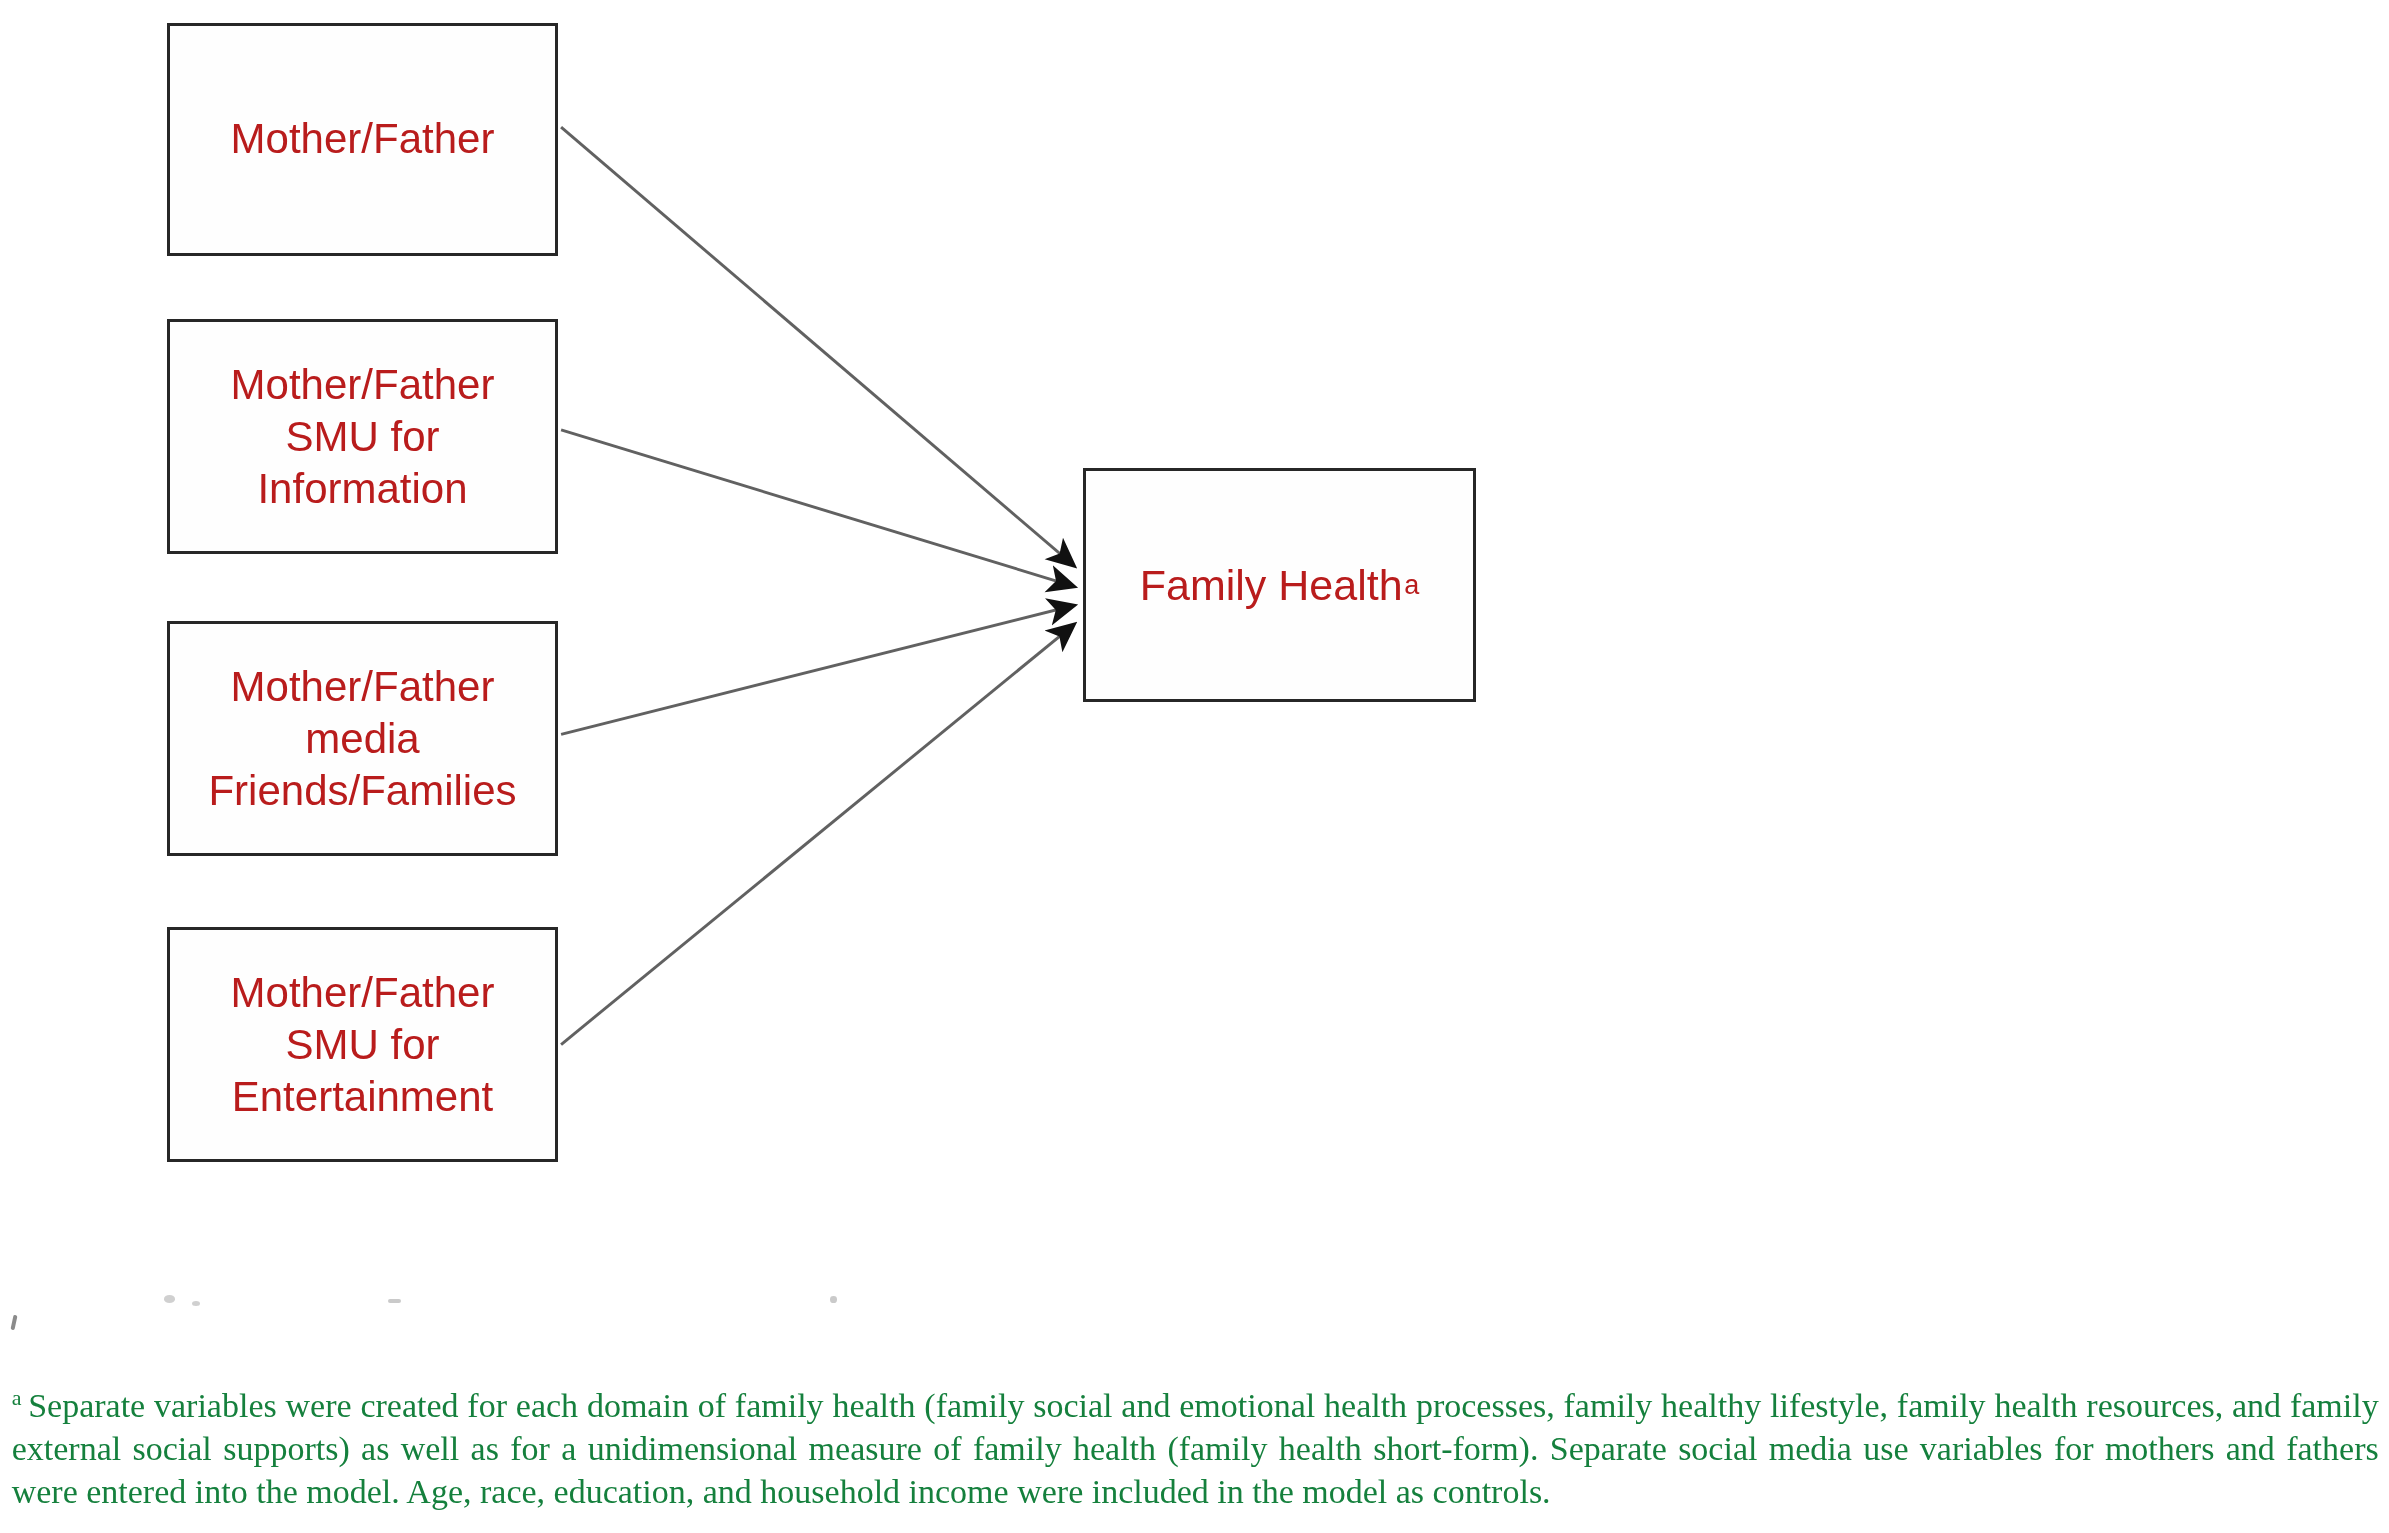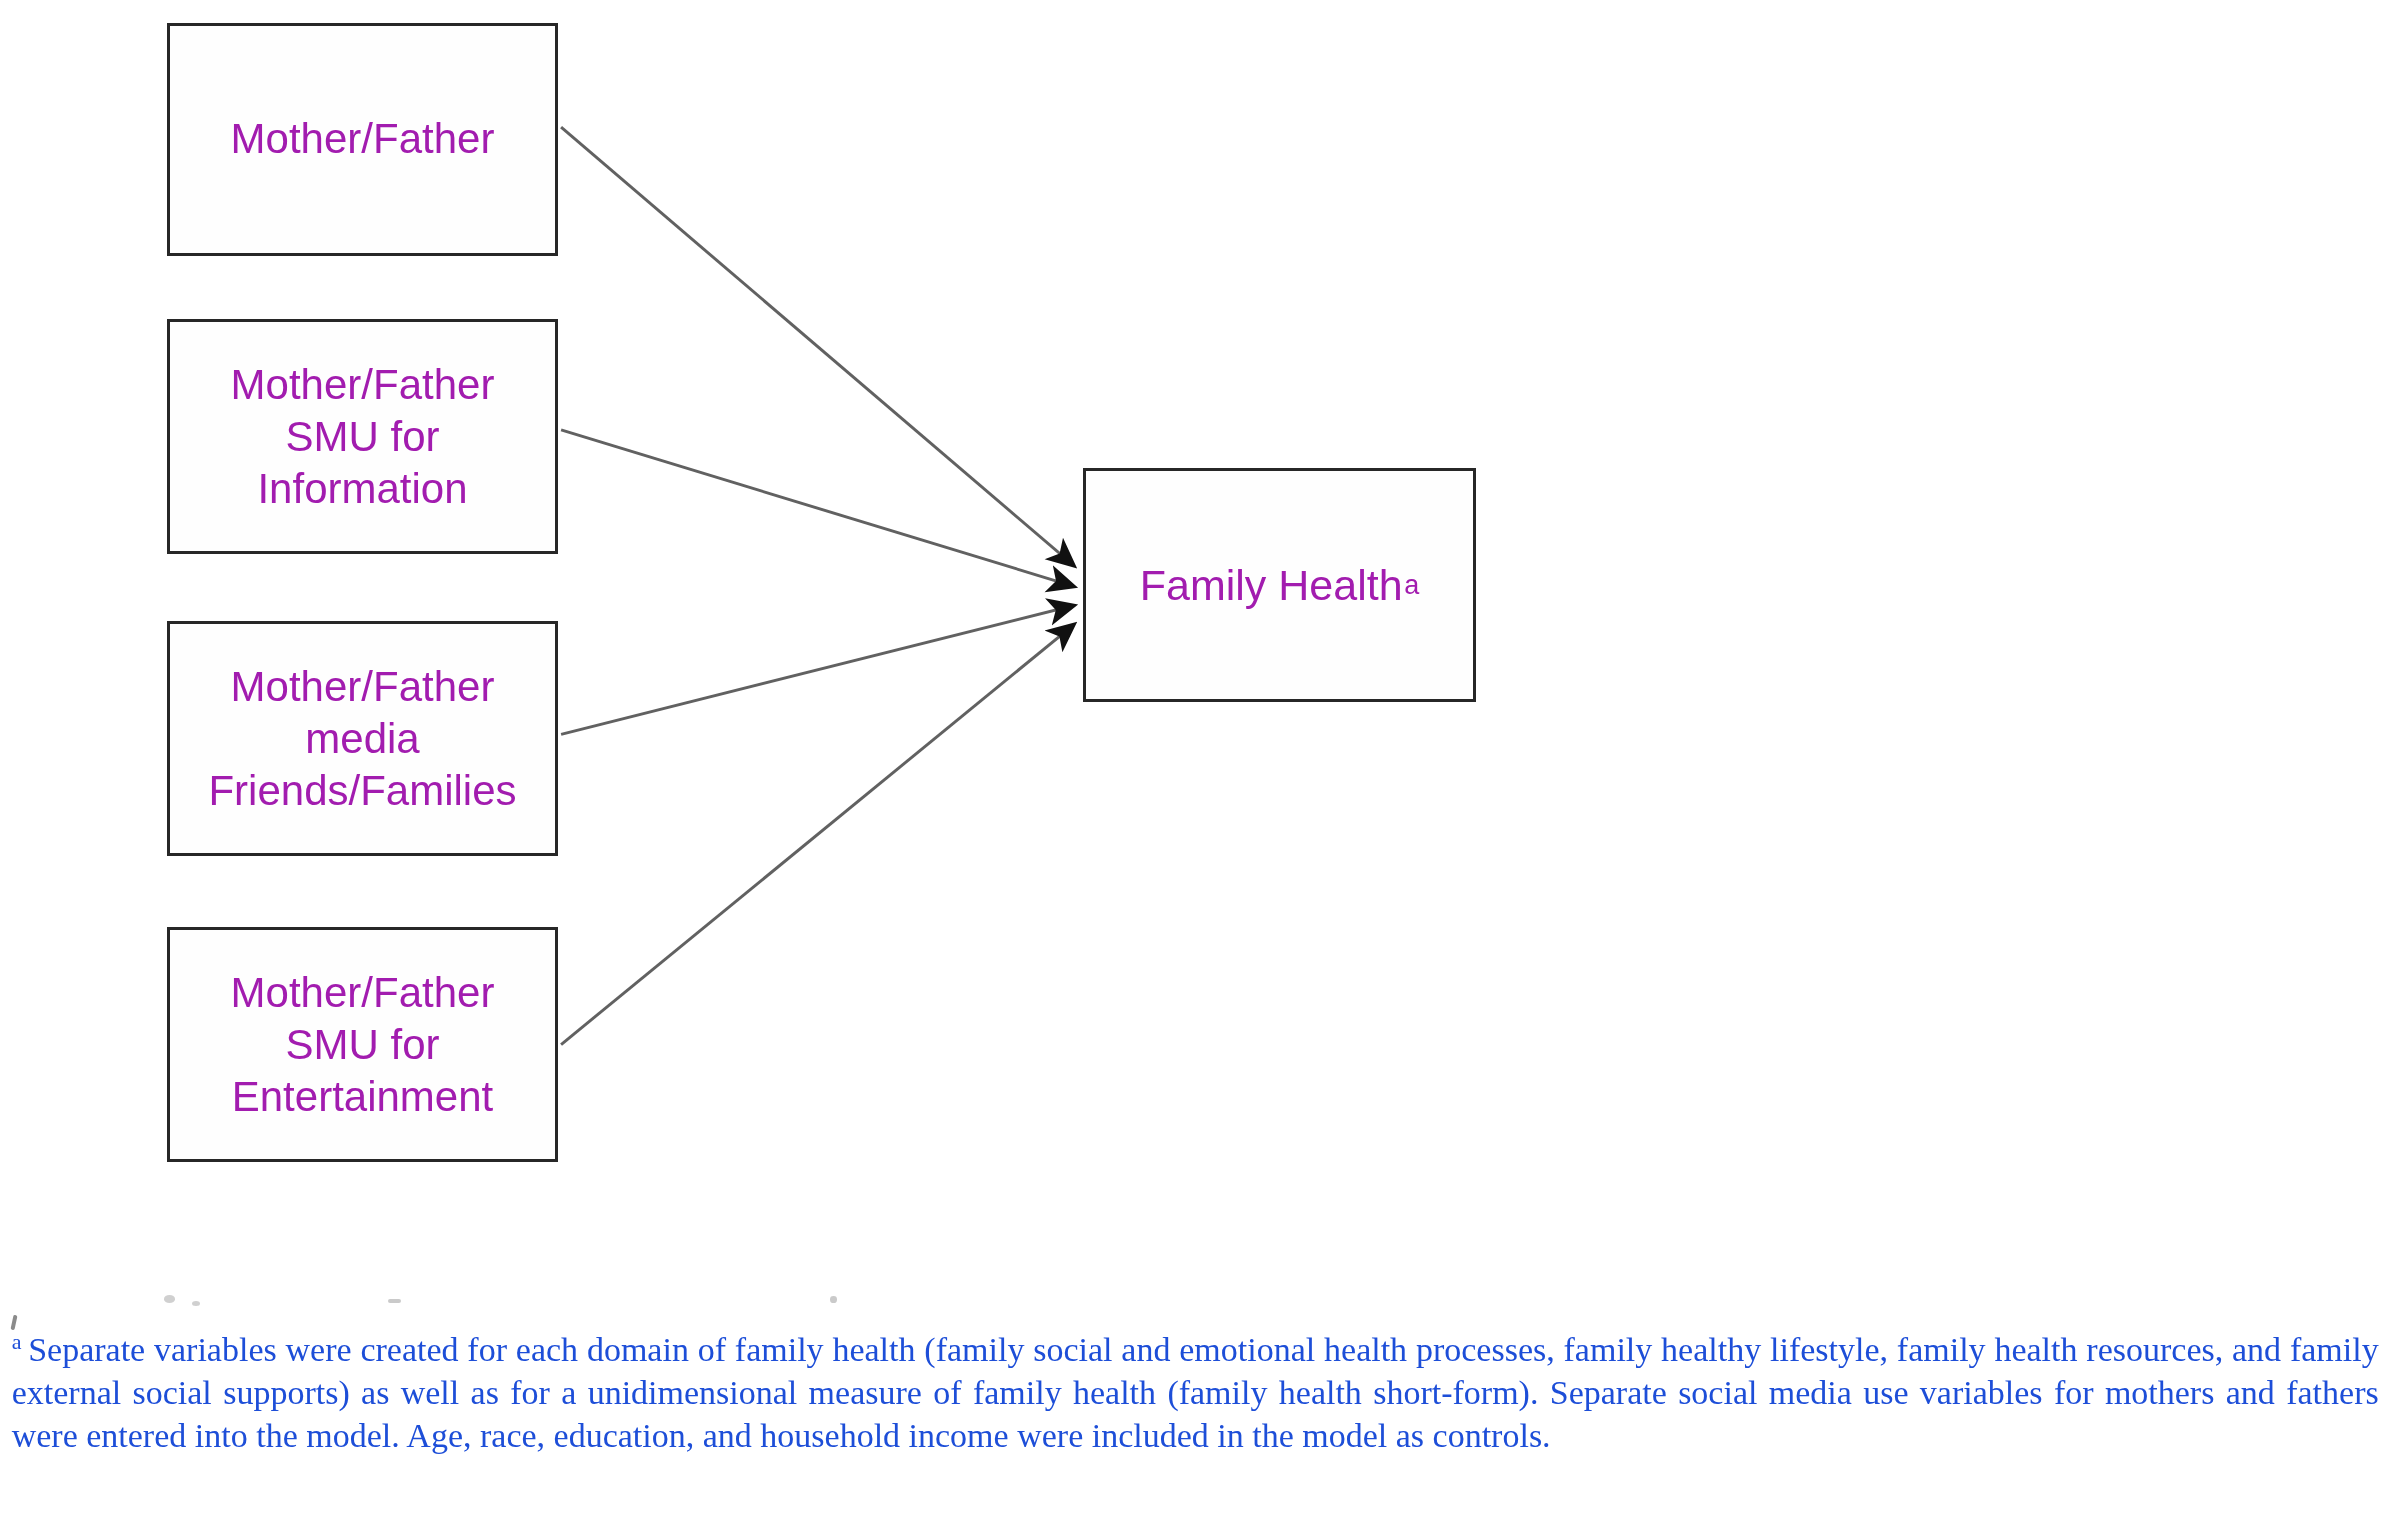--- a/index.html
+++ b/index.html
@@ -20,21 +20,21 @@
   .box {
     position: absolute;
     box-sizing: border-box;
     border: 3.3px solid #272727;
     background: #fefefe;
     display: flex;
     flex-direction: column;
     align-items: center;
     justify-content: center;
     text-align: left;
-    color: #a21caf;
+    color: #b91c1c;
     font-size: 42px;
     line-height: 52px;
   }
   .box.predictor { left: 167px; width: 391px; }
   #box-frequency     { top: 22.6px;   height: 233px; }
   #box-information   { top: 319px;  height: 235px; }
   #box-connect       { top: 621px;  height: 235px; }
   #box-entertainment { top: 927px; height: 235px; }
   #box-family-health {
     left: 1083px; top: 468px;
@@ -43,26 +43,26 @@
     font-size: 43px;
   }
   #box-family-health sup {
     font-size: 27px;
     line-height: 0;
     vertical-align: super;
     margin-left: 1.7px;
   }
   .footnote {
     position: absolute;
-    left: 11.7px; top: 1328px;
+    left: 11.7px; top: 1384px;
     width: 2367px;
     font-family: "Liberation Serif", serif;
     font-size: 34px;
     line-height: 43px;
-    color: #1d4ed8;
+    color: #15803d;
     text-align: justify;
   }
   .footnote sup {
     font-size: 22px;
     line-height: 0;
     margin-right: 6.7px;
   }
   .artifact {
     position: absolute;
     background: #8a8a8a;

